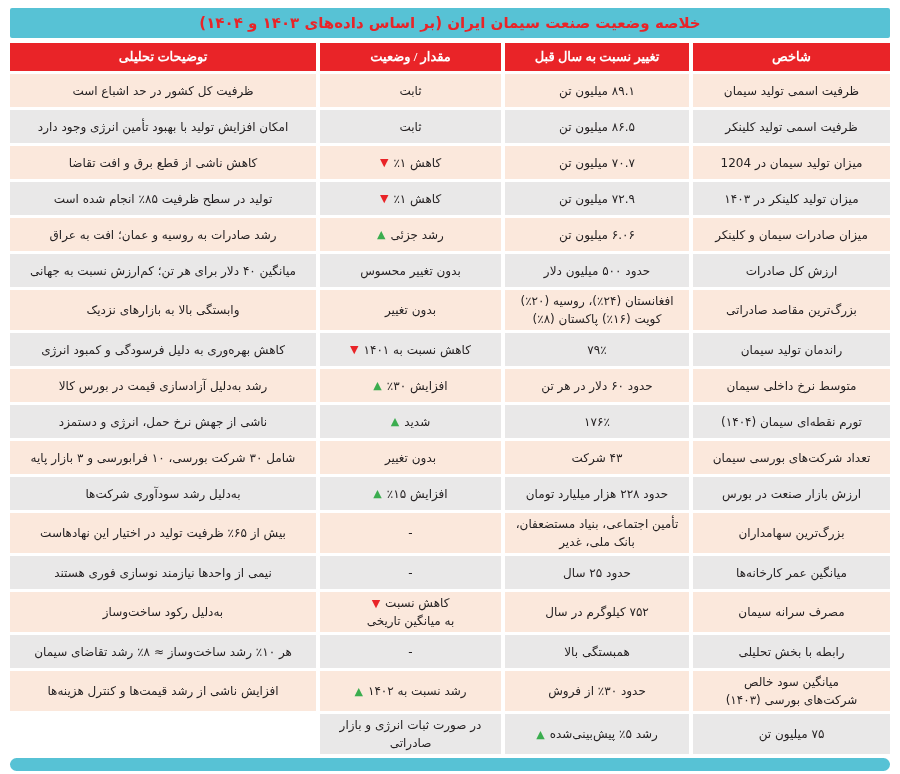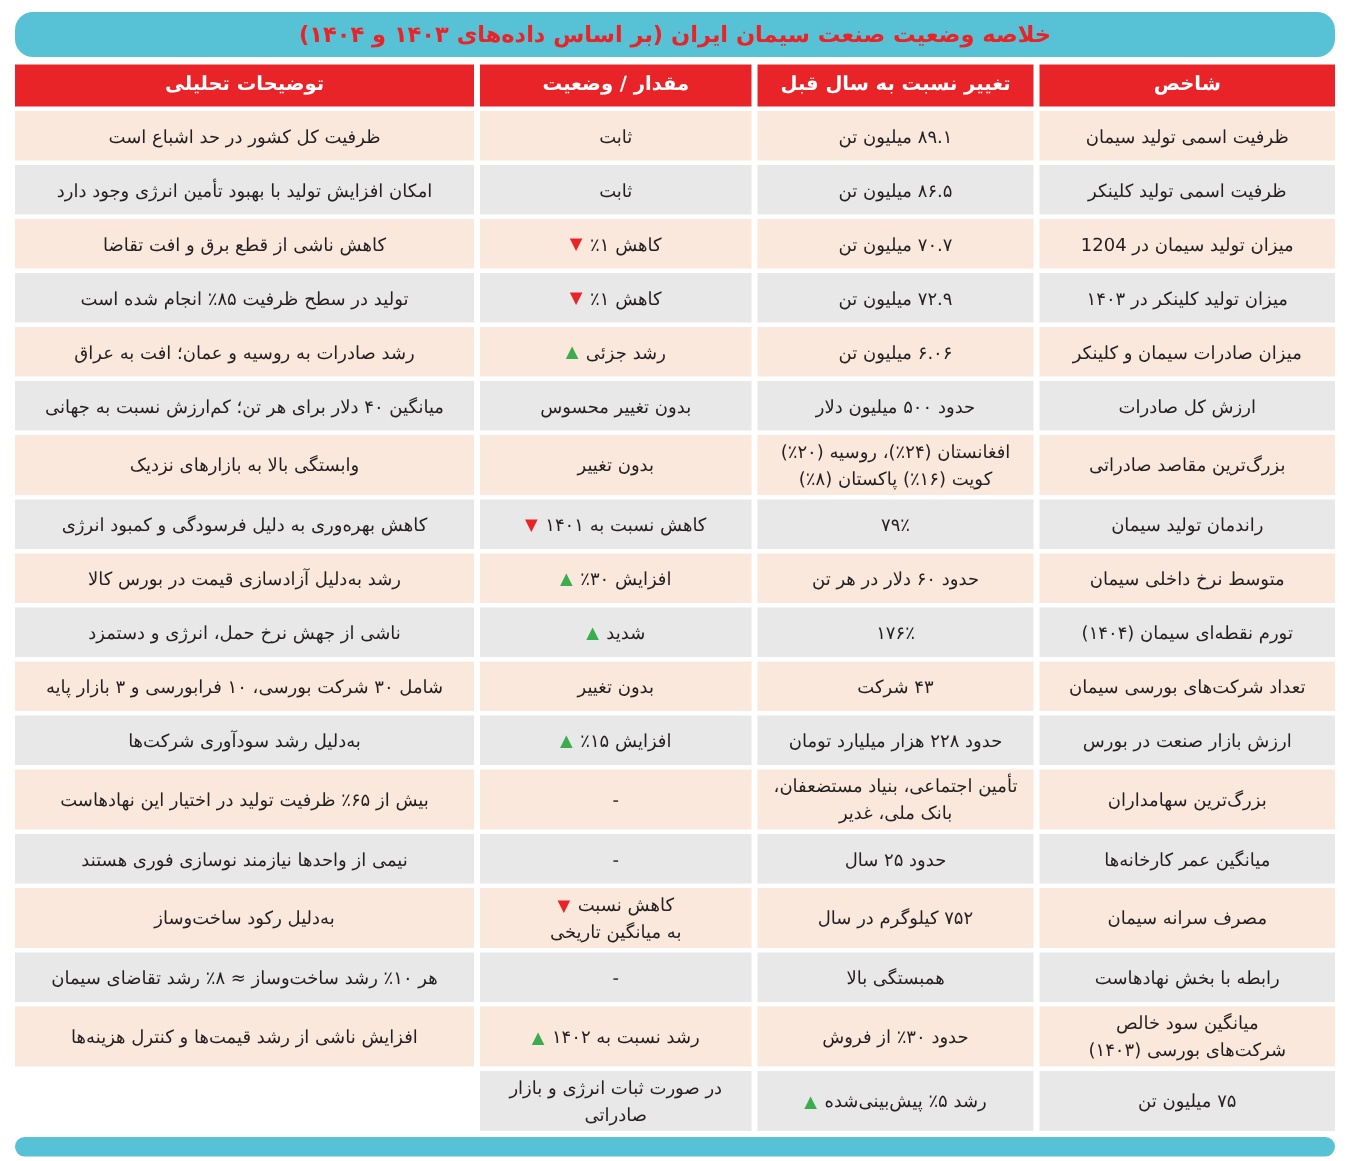--- a/index.html
+++ b/index.html
@@ -1,23 +1,23 @@
 <!DOCTYPE html>
 <html lang="fa" dir="rtl"><head>
 <meta charset="utf-8">
 <style>
   html,body{margin:0;padding:0;background:#ffffff;}
   body{width:900px;height:774px;font-family:"DejaVu Sans","Liberation Sans",sans-serif;}
   .page{box-sizing:border-box;width:900px;height:774px;padding:8px 10px;background:#ffffff;}
-  .title-bar{height:30px;background:#57C2D5;border-radius:12px;display:flex;align-items:center;justify-content:center;margin-bottom:5px;}
+  .title-bar{height:30px;background:#57C2D5;border-radius:2px;display:flex;align-items:center;justify-content:center;margin-bottom:5px;}
   .title-bar span{color:#E92428;font-weight:bold;font-size:15px;}
   .grid{display:grid;grid-template-columns:197px 184px 181px 1fr;column-gap:4px;row-gap:3px;direction:rtl;}
   .cell{display:flex;flex-direction:column;align-items:center;justify-content:center;text-align:center;
         padding:2px 8px;min-height:33px;white-space:pre-line;font-size:12px;color:#231F20;line-height:1.5;box-sizing:border-box;}
-  .hdr{background:#E92428;color:#ffffff;font-weight:bold;font-size:13px;min-height:28px;white-space:normal;}
+  .hdr{background:#E92428;color:#ffffff;font-weight:bold;font-size:13px;min-height:28px;white-space:normal;font-family:Liberation Serif, serif;}
   .pink{background:#FBE8DC;}
   .gray{background:#E9E8E8;}
   .change-line{display:flex;align-items:center;justify-content:center;gap:5px;}
   .tri-up{color:#3BAD4F;font-size:11px;line-height:1;}
   .tri-down{color:#E92428;font-size:11px;line-height:1;}
   .bottom-bar{height:13px;background:#57C2D5;border-radius:7px;margin-top:4px;}
 </style>
 </head>
 <body>
 
@@ -87,21 +87,21 @@
       <div class="cell pink"><span class="change-line"><span>-</span></span></div>
       <div class="cell pink">بیش از ۶۵٪ ظرفیت تولید در اختیار این نهادهاست</div>
       <div class="cell gray">میانگین عمر کارخانه‌ها</div>
       <div class="cell gray">حدود ۲۵ سال</div>
       <div class="cell gray"><span class="change-line"><span>-</span></span></div>
       <div class="cell gray">نیمی از واحدها نیازمند نوسازی فوری هستند</div>
       <div class="cell pink">مصرف سرانه سیمان</div>
       <div class="cell pink">۷۵۲ کیلوگرم در سال</div>
       <div class="cell pink"><span class="change-line"><span>کاهش نسبت</span><span class="tri-down">▼</span></span><span class="change-line">به میانگین تاریخی</span></div>
       <div class="cell pink">به‌دلیل رکود ساخت‌وساز</div>
-      <div class="cell gray">رابطه با بخش نهادهاست</div>
+      <div class="cell gray">رابطه با بخش تحلیلی</div>
       <div class="cell gray">همبستگی بالا</div>
       <div class="cell gray"><span class="change-line"><span>-</span></span></div>
       <div class="cell gray">هر ۱۰٪ رشد ساخت‌وساز ≈ ۸٪ رشد تقاضای سیمان</div>
       <div class="cell pink">میانگین سود خالص
 شرکت‌های بورسی (۱۴۰۳)</div>
       <div class="cell pink">حدود ۳۰٪ از فروش</div>
       <div class="cell pink"><span class="change-line"><span>رشد نسبت به ۱۴۰۲</span><span class="tri-up">▲</span></span></div>
       <div class="cell pink">افزایش ناشی از رشد قیمت‌ها و کنترل هزینه‌ها</div>
       <div class="cell gray">۷۵ میلیون تن</div>
       <div class="cell gray"><span class="change-line"><span>رشد ۵٪ پیش‌بینی‌شده</span><span class="tri-up">▲</span></span></div>

